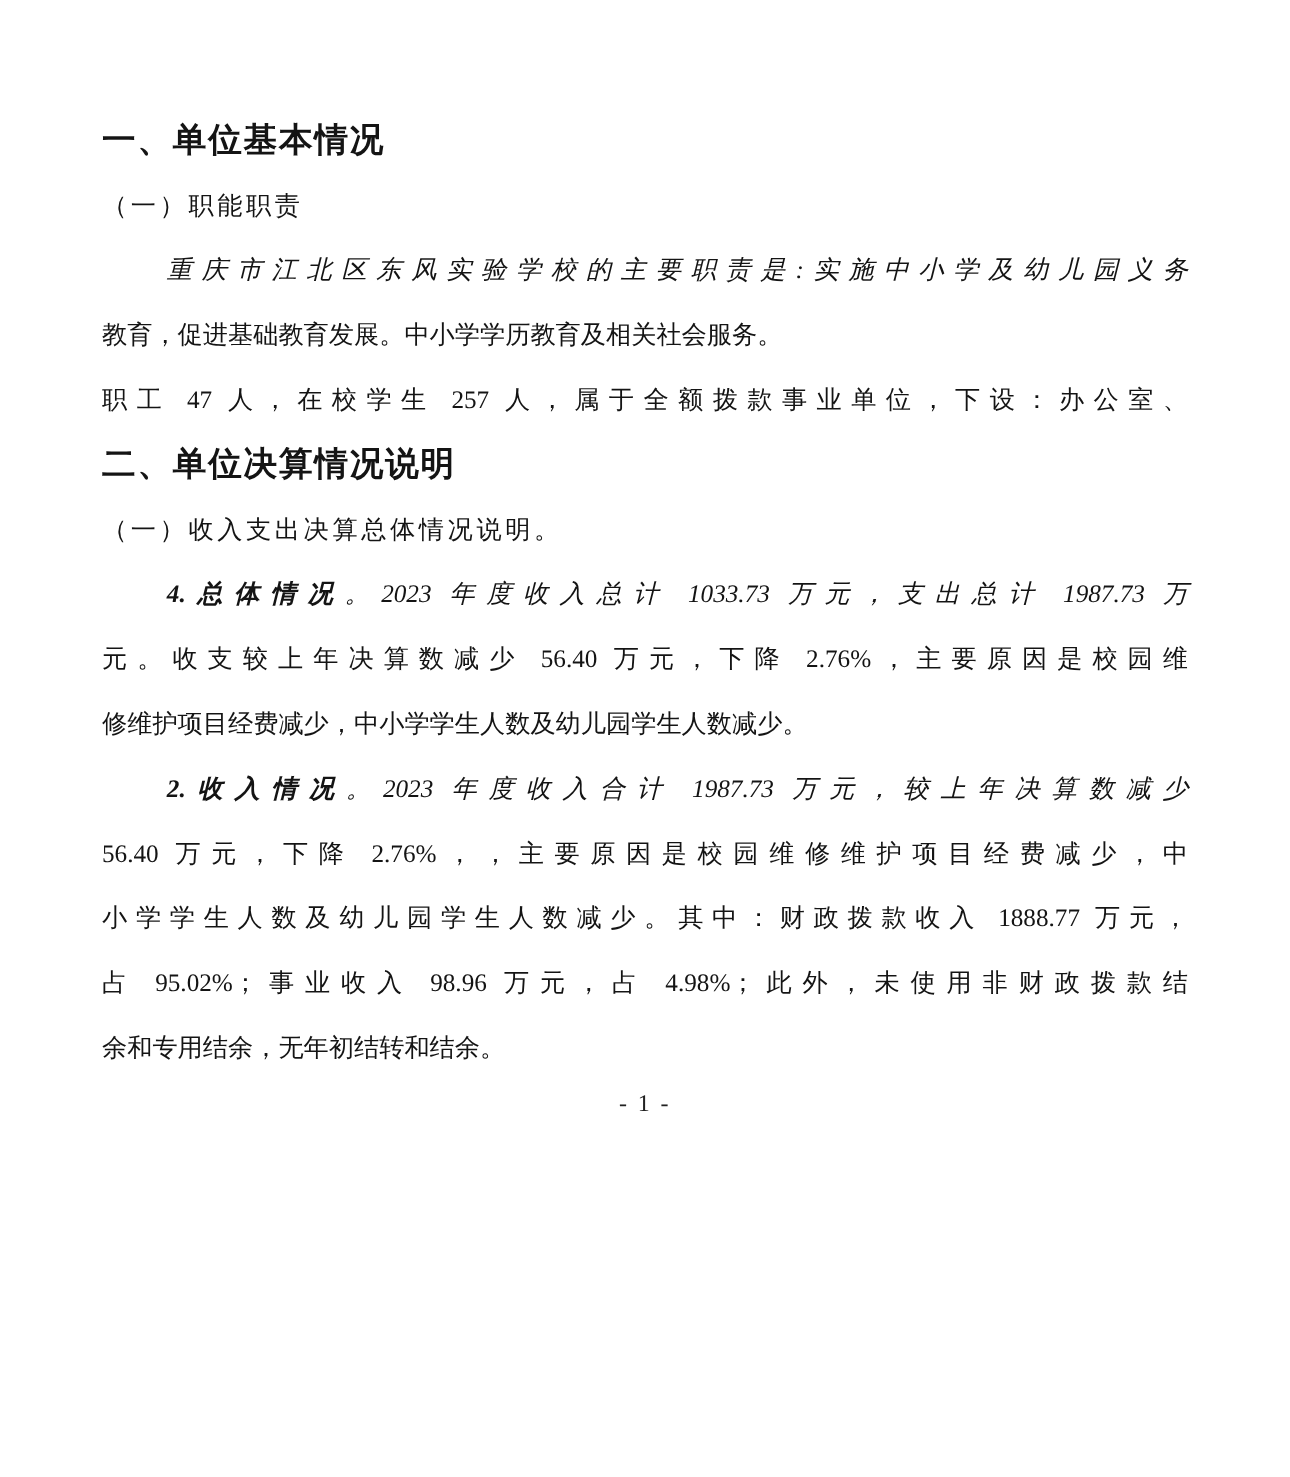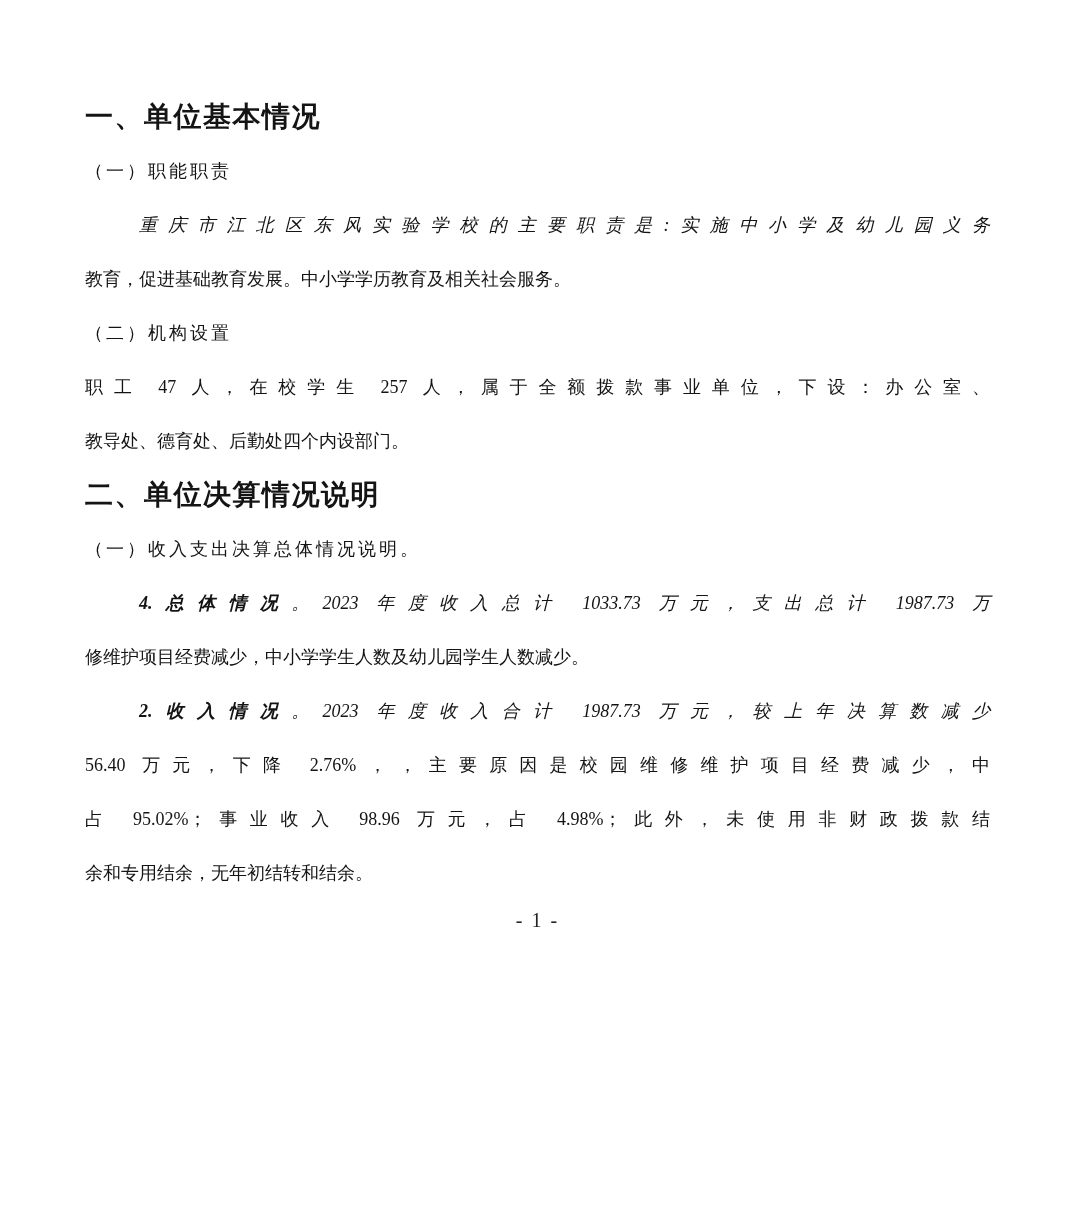--- a/index.html
+++ b/index.html
@@ -15,21 +15,21 @@
     background: #ffffff;
     box-sizing: border-box;
     padding: 90px 85px 0 85px;
     color: #141414;
     font-family: "Liberation Serif", "DejaVu Serif", serif;
     overflow: hidden;
   }
   .line {
     height: 54px;
     line-height: 54px;
-    font-size: 18px;
+    font-size: 21px;
     white-space: nowrap;
     overflow: visible;
   }
   .line.justify {
     text-align: justify;
     text-align-last: justify;
     white-space: normal;
   }
   .line.indent {
     padding-left: 54px;
@@ -58,28 +58,28 @@
 </style>
 </head>
 <body>
 
 <div id="page">
   <div id="doc-lines">
       <div class="line h1"><span class="seg bold">一、单位基本情况</span></div>
       <div class="line sub"><span class="seg">（一）职能职责</span></div>
       <div class="line body justify indent"><span class="seg">重庆市江北区东风实验学校的主要职责是:实施中小学及幼儿园义务</span></div>
       <div class="line body"><span class="seg">教育，促进基础教育发展。中小学学历教育及相关社会服务。</span></div>
-      <div class="line sub"><span class="seg">（二）机构设置</span></div>
       <div class="line body justify"><span class="seg">职工 47 人，在校学生 257 人，属于全额拨款事业单位，下设：办公室、</span></div>
-      <div class="line body"><span class="seg">教导处、德育处、后勤处四个内设部门。</span></div>
       <div class="line h1"><span class="seg bold">二、单位决算情况说明</span></div>
       <div class="line sub"><span class="seg">（一）收入支出决算总体情况说明。</span></div>
       <div class="line body justify indent"><span class="seg bold">4.总体情况</span><span class="seg">。2023 年度收入总计 1033.73 万元，支出总计 1987.73 万</span></div>
+      <div class="line body justify"><span class="seg">元。收支较上年决算数减少 56.40 万元，下降 2.76%，主要原因是校园维</span></div>
       <div class="line body"><span class="seg">修维护项目经费减少，中小学学生人数及幼儿园学生人数减少。</span></div>
       <div class="line body justify indent"><span class="seg bold">2.收入情况</span><span class="seg">。2023 年度收入合计 1987.73 万元，较上年决算数减少</span></div>
       <div class="line body justify"><span class="seg">56.40 万元，下降 2.76%，，主要原因是校园维修维护项目经费减少，中</span></div>
+      <div class="line body justify"><span class="seg">小学学生人数及幼儿园学生人数减少。其中：财政拨款收入 1888.77 万元，</span></div>
       <div class="line body justify"><span class="seg">占 95.02%；事业收入 98.96 万元，占 4.98%；此外，未使用非财政拨款结</span></div>
       <div class="line body"><span class="seg">余和专用结余，无年初结转和结余。</span></div>
     </div>
   <div class="footer">
     <span>- 1 -</span>
   </div>
 </div>
 
 </body></html>

